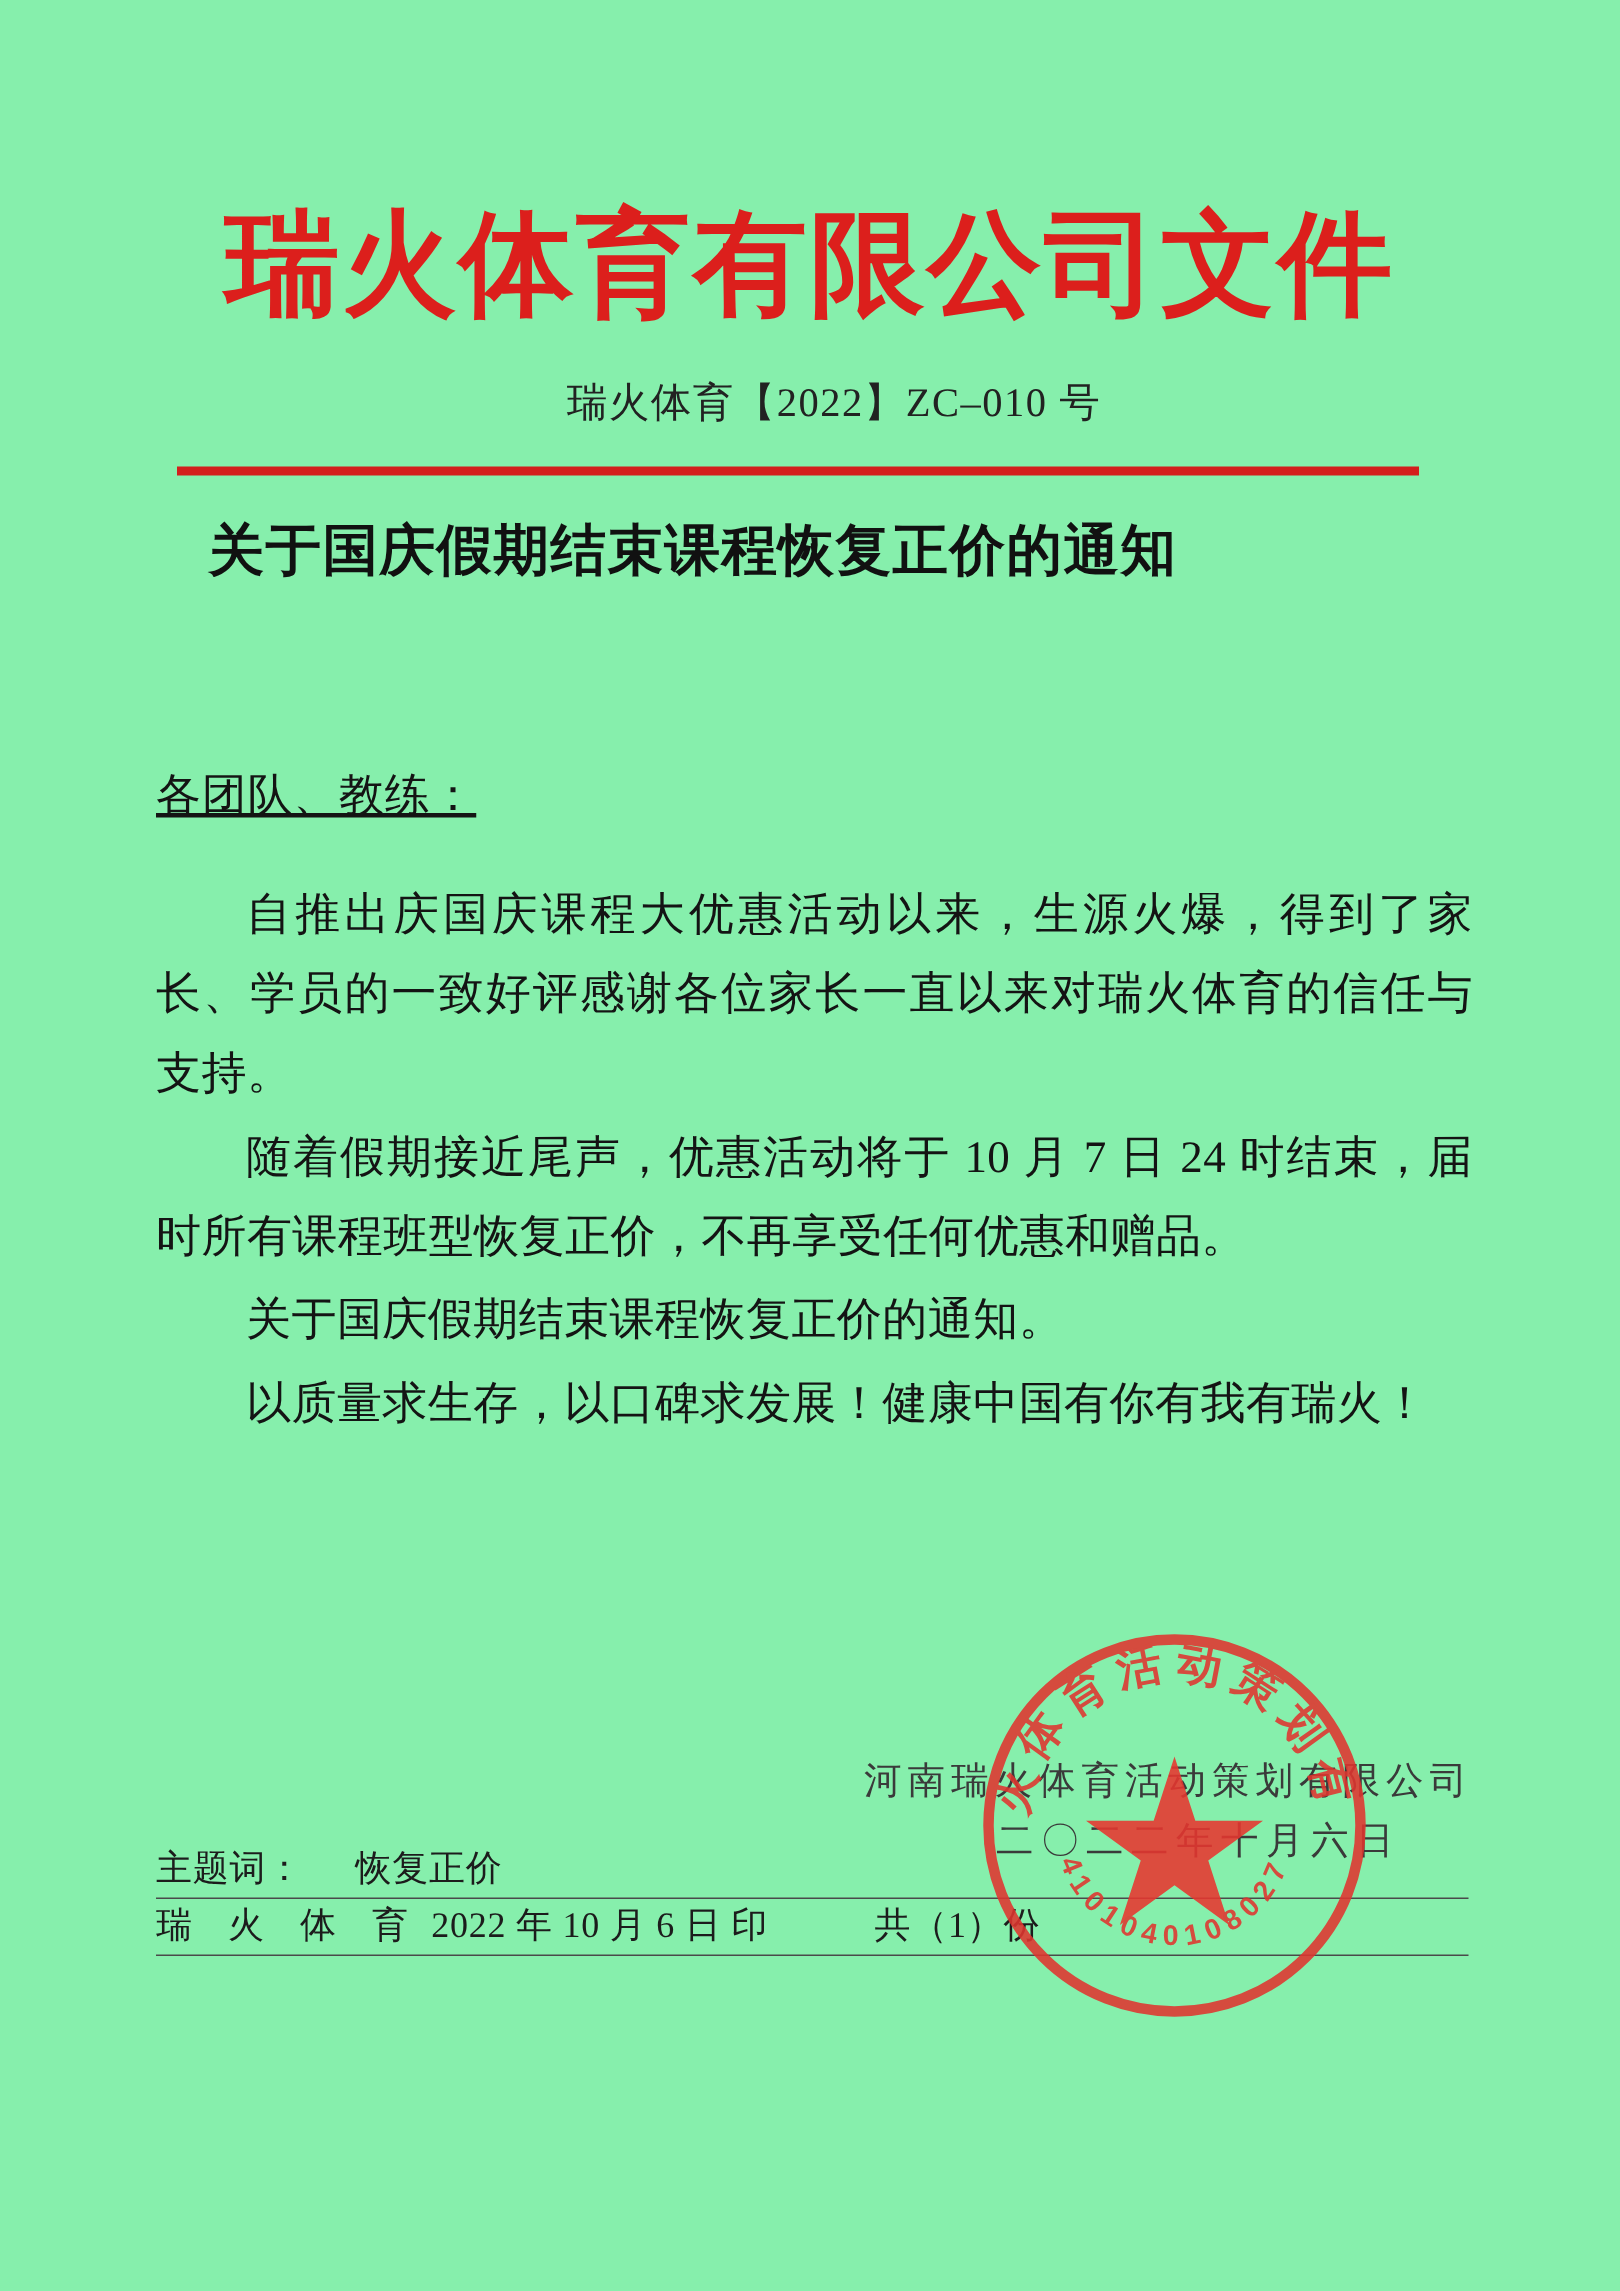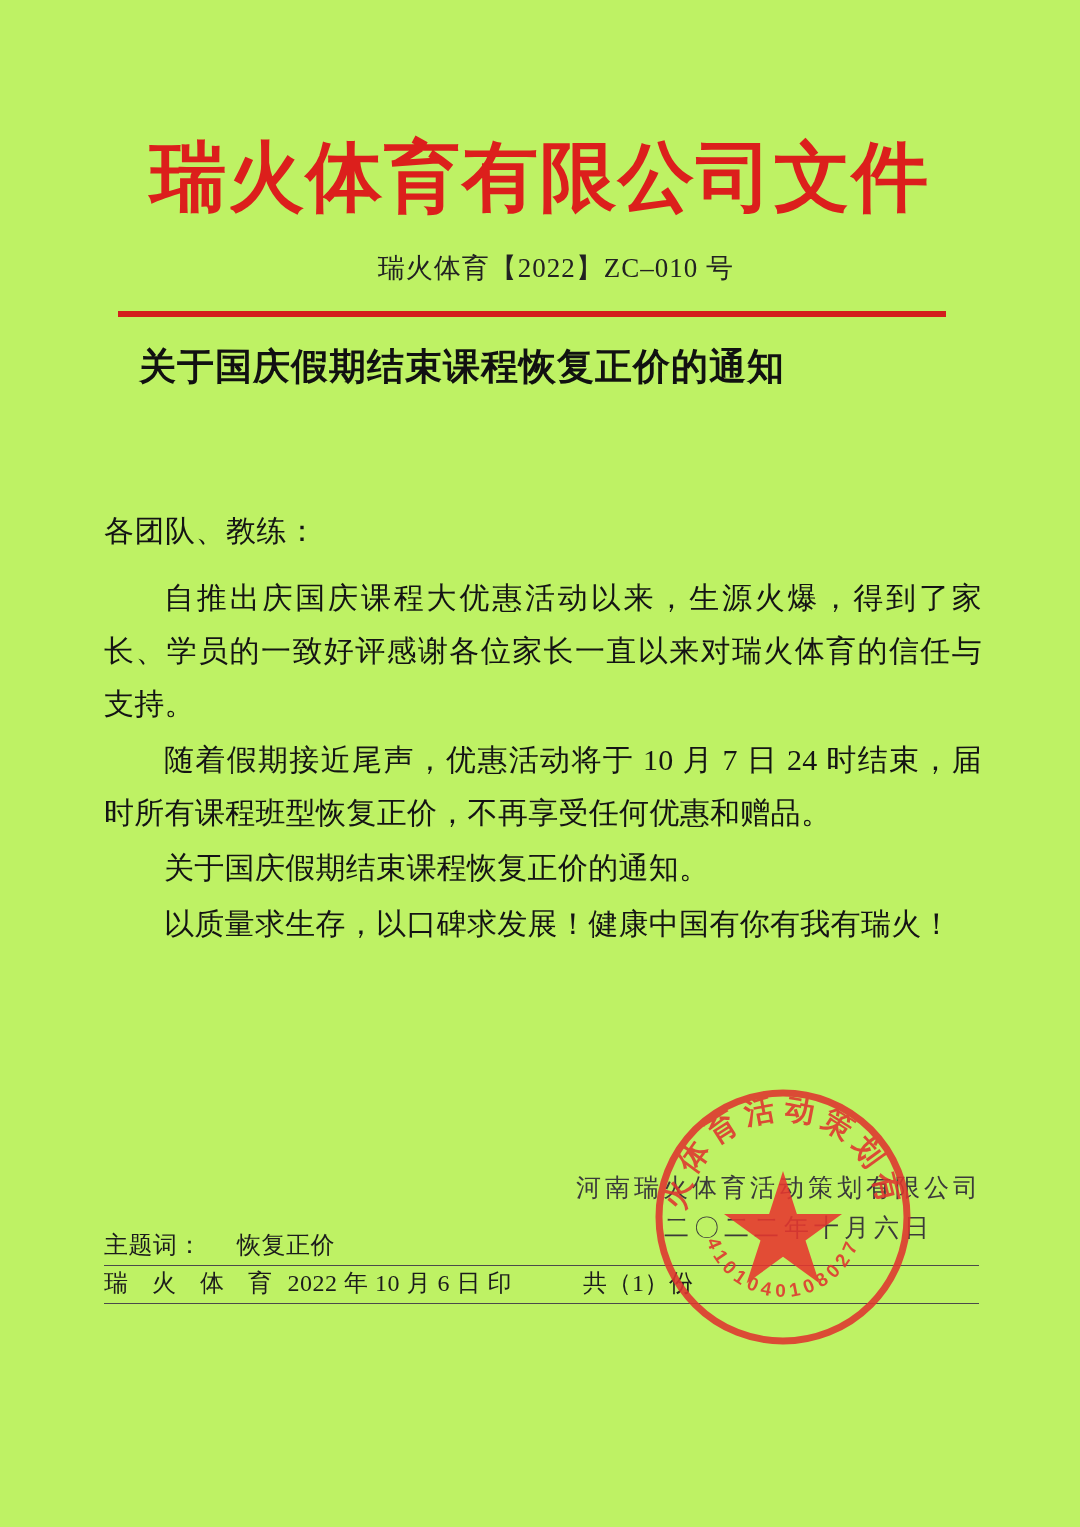--- a/index.html
+++ b/index.html
@@ -8,21 +8,21 @@
     background: #ffffff;
   }
   body {
     font-family: "Liberation Serif", "DejaVu Serif", serif;
     color: #1a1a1a;
   }
   #page {
     position: relative;
     width: 1080px;
     height: 1527px;
-    background: #bef264;
+    background: #86efac;
     overflow: hidden;
   }
 
   
   .masthead {
     position: absolute;
     left: 0;
     top: 138px;
     width: 1080px;
     text-align: center;
@@ -78,22 +78,23 @@
   .body-block {
     position: absolute;
     left: 104px;
     top: 508px;
     width: 878px;
   }
   .salutation {
     font-size: 30px;
     line-height: 1.55;
     letter-spacing: 0.5px;
-    margin-bottom: 16px;
+    margin-bottom: 28px;
     color: #141414;
+    text-decoration: underline;
   }
   .para {
     font-size: 30px;
     line-height: 1.78;
     letter-spacing: 0.3px;
     text-align: justify;
     text-justify: inter-ideograph;
     text-indent: 2em;
     color: #141414;
     margin: 0 0 2px 0;

